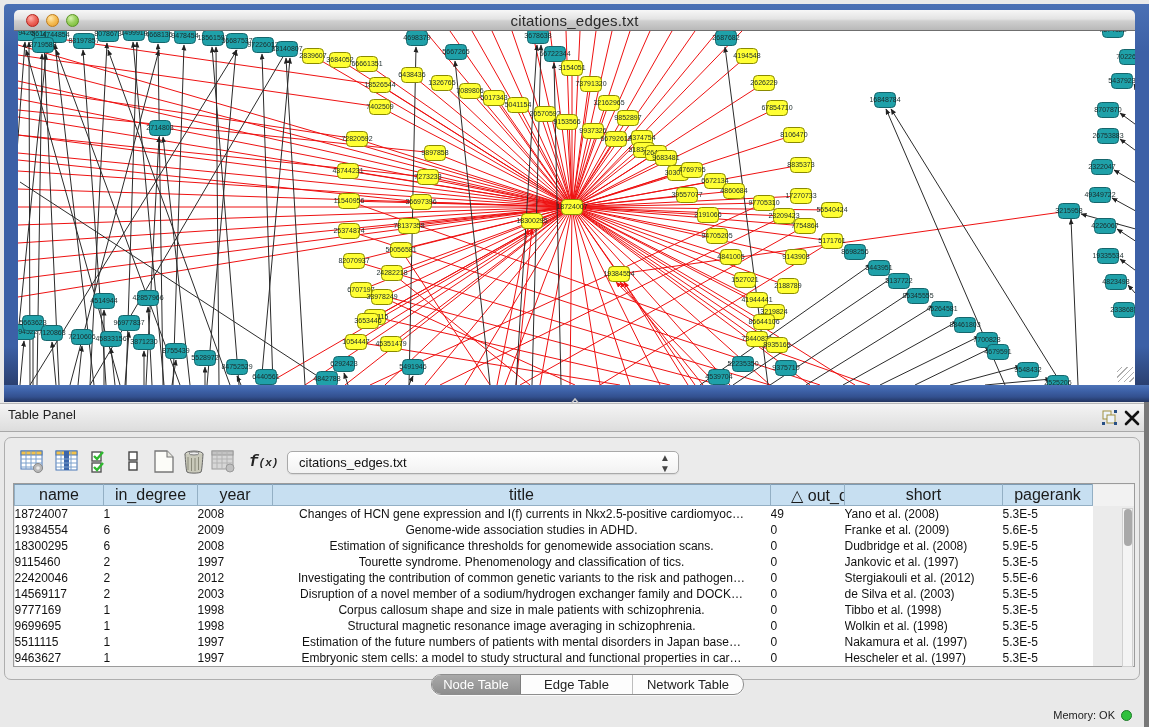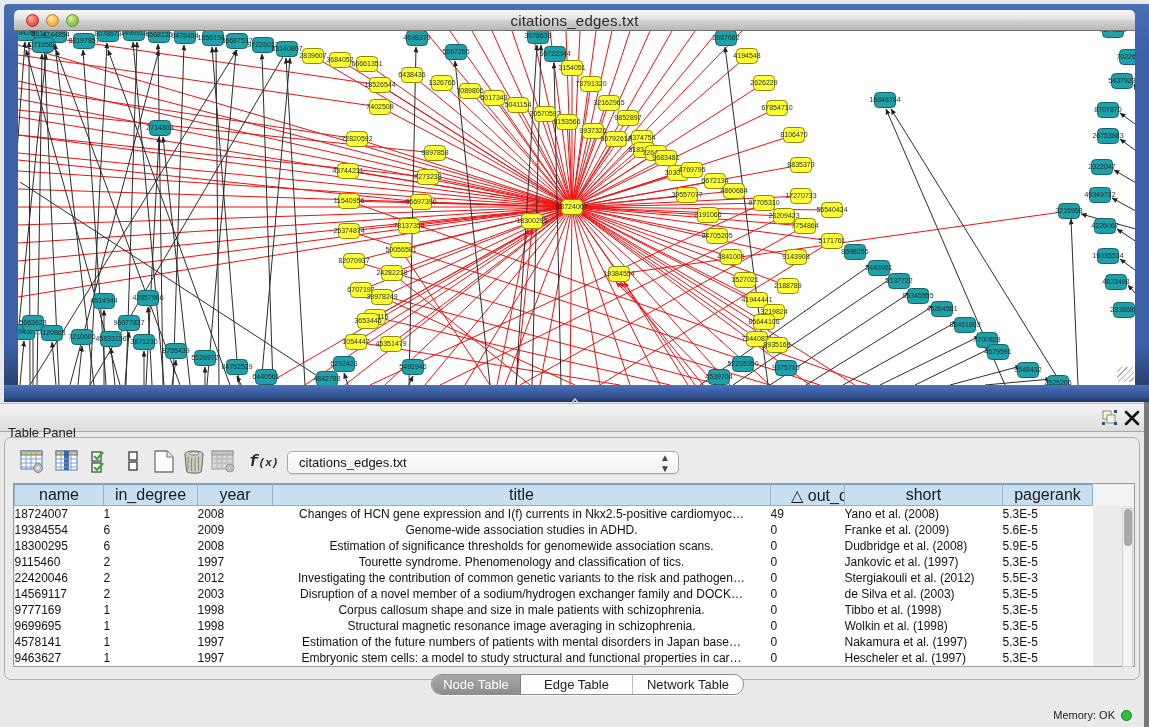--- a/index.html
+++ b/index.html
@@ -14,21 +14,21 @@
 #title { position:absolute; top:2px; left:0; width:100%; text-align:center;
   font-size:15px; color:#2a2a2a; letter-spacing:0.2px; }
 #canvas { position:absolute; left:18px; top:31px; width:1117px; height:354px;
   background:#ffffff; overflow:hidden; }
 #grip { position:absolute; left:1117px; top:367px; width:17px; height:15px;
   background:repeating-linear-gradient(135deg,transparent 0 3px,#9a9a9a 3px 4px); opacity:.8; }
 #tphead { position:absolute; left:0; top:403px; width:1149px; height:29px;
   background:linear-gradient(180deg,#f4f4f4,#dddddd);
   border-top:1px solid #b8b8b8; border-bottom:1px solid #a8a8a8;
   font-size:13px; color:#222; }
-#tphead span { position:absolute; left:8px; top:21px; }
+#tphead span { position:absolute; left:8px; top:3px; }
 #panel { position:absolute; left:4px; top:437px; width:1136px; height:243px;
   background:#ebebeb; border:1px solid #aeaeae; border-radius:7px; }
 .icon { position:absolute; top:449px; }
 #combo { position:absolute; left:287px; top:451px; width:392px; height:23px;
   background:linear-gradient(180deg,#ffffff,#f2f2f2); border:1px solid #a9a9a9;
   border-radius:5px; font-size:13px; color:#111; line-height:21px;
   padding-left:11px; box-shadow:0 1px 1px rgba(0,0,0,0.08); }
 #combo .ud { position:absolute; right:8px; top:0px; font-size:10px; color:#444;
   line-height:11px; text-align:center; }
 table.t { position:absolute; left:14px; top:484px; border-collapse:collapse;
@@ -936,21 +936,21 @@
         <td class="c6">5.3E-5</td>
         <td class="c7"></td>
       </tr>
 <tr>
         <td class="c0">22420046</td>
         <td class="c1">2</td>
         <td class="c2">2012</td>
         <td class="c3">Investigating the contribution of common genetic variants to the risk and pathogen…</td>
         <td class="c4">0</td>
         <td class="c5">Stergiakouli et al. (2012)</td>
-        <td class="c6">5.5E-3</td>
+        <td class="c6">5.5E-6</td>
         <td class="c7"></td>
       </tr>
 <tr>
         <td class="c0">14569117</td>
         <td class="c1">2</td>
         <td class="c2">2003</td>
         <td class="c3">Disruption of a novel member of a sodium/hydrogen exchanger family and DOCK…</td>
         <td class="c4">0</td>
         <td class="c5">de Silva et al. (2003)</td>
         <td class="c6">5.3E-5</td>
@@ -970,21 +970,21 @@
         <td class="c0">9699695</td>
         <td class="c1">1</td>
         <td class="c2">1998</td>
         <td class="c3">Structural magnetic resonance image averaging in schizophrenia.</td>
         <td class="c4">0</td>
         <td class="c5">Wolkin et al. (1998)</td>
         <td class="c6">5.3E-5</td>
         <td class="c7"></td>
       </tr>
 <tr>
-        <td class="c0">4578141</td>
+        <td class="c0">5511115</td>
         <td class="c1">1</td>
         <td class="c2">1997</td>
         <td class="c3">Estimation of the future numbers of patients with mental disorders in Japan base…</td>
         <td class="c4">0</td>
         <td class="c5">Nakamura et al. (1997)</td>
         <td class="c6">5.3E-5</td>
         <td class="c7"></td>
       </tr>
 <tr>
         <td class="c0">9463627</td>

